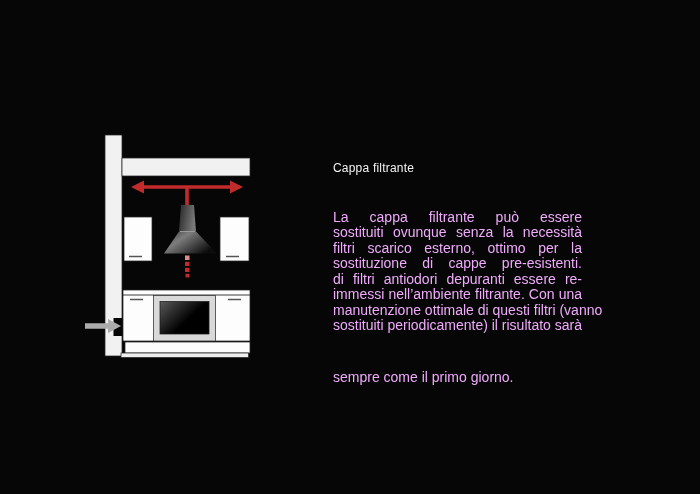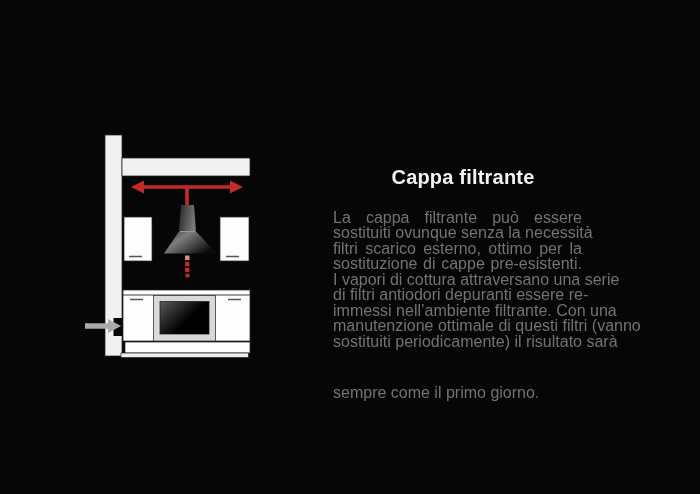--- a/index.html
+++ b/index.html
@@ -3,25 +3,25 @@
 <meta charset="utf-8">
 <style>
   html,body{margin:0;padding:0;background:#060606;}
   .stage{
     position:relative;width:700px;height:494px;background:#060606;
     overflow:hidden;font-family:"Liberation Sans",sans-serif;
   }
   .diagram-svg{position:absolute;left:0;top:0;}
   .page-title{
     position:absolute;left:333px;top:153px;width:260px;
-    font-size:20px;font-weight:700;color:#f3f3f3;letter-spacing:.2px;text-align:center;
+    font-size:12px;font-weight:400;color:#f3f3f3;letter-spacing:.2px;
   }
   .body-copy{
     position:absolute;left:333px;top:210px;width:249px;
-    font-size:16px;line-height:15.45px;color:#737373;
+    font-size:14px;line-height:15.45px;color:#f0abfc;
   }
   .body-copy .ln{white-space:nowrap;text-align:justify;text-align-last:justify;height:15.45px;}
   .body-copy .ln.last{text-align-last:left;margin-top:36px;}
 </style>
 </head>
 <body>
 
 <div class="stage">
 
   <svg class="diagram-svg" width="700" height="494" viewBox="0 0 700 494">
@@ -77,21 +77,20 @@
     <rect x="121" y="353" width="127.5" height="4.5" fill="#eeeeee" stroke="#262626" stroke-width="0.75"></rect>
   </svg>
 
   <h1 class="page-title">Cappa filtrante</h1>
 
   <div class="body-copy">
     <div class="ln">La cappa filtrante può essere</div>
     <div class="ln">sostituiti ovunque senza la necessità</div>
     <div class="ln">filtri scarico esterno, ottimo per la</div>
     <div class="ln">sostituzione di cappe pre-esistenti.</div>
-    <div class="ln">I vapori di cottura attraversano una serie</div>
     <div class="ln">di filtri antiodori depuranti essere re-</div>
     <div class="ln">immessi nell’ambiente filtrante. Con una</div>
     <div class="ln">manutenzione ottimale di questi filtri (vanno</div>
     <div class="ln">sostituiti periodicamente) il risultato sarà</div>
     <div class="ln last">sempre come il primo giorno.</div>
   </div>
 
 </div>
 
 </body></html>

